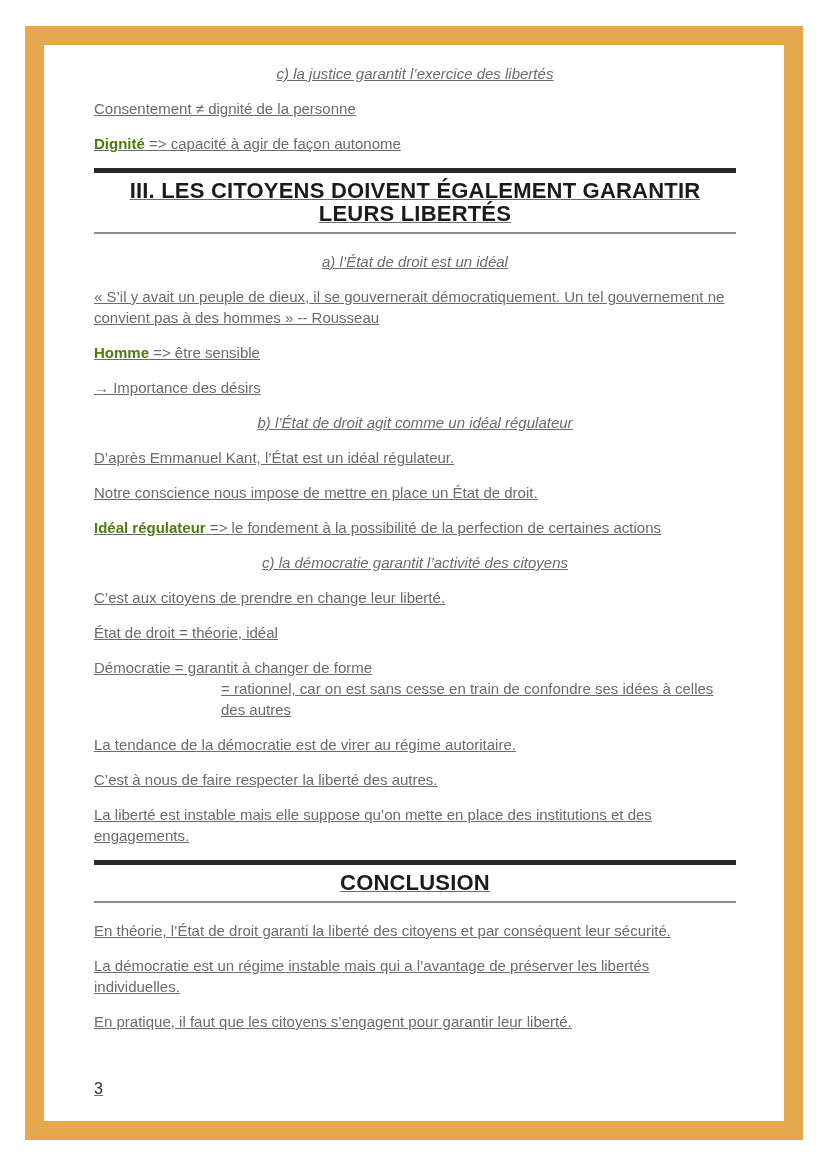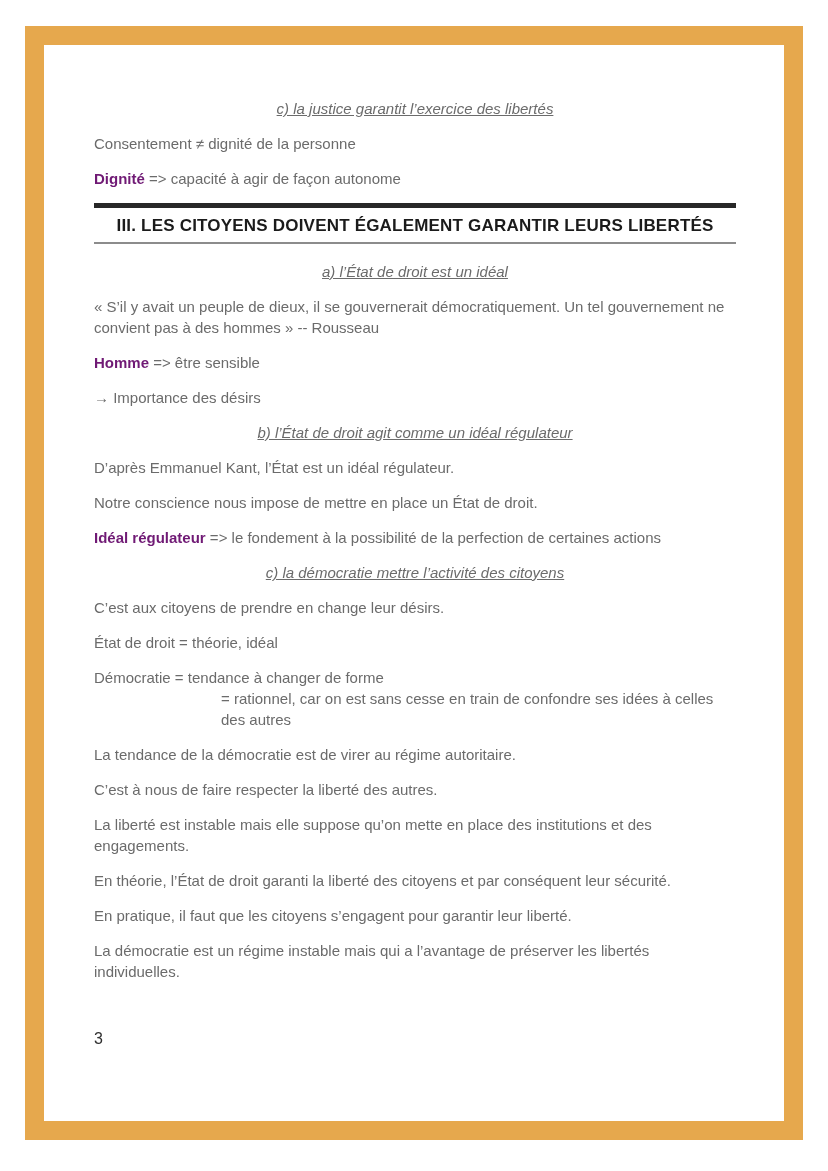--- a/index.html
+++ b/index.html
@@ -18,49 +18,50 @@
     left: 25px;
     top: 26px;
     width: 778px;
     height: 1114px;
     box-sizing: border-box;
     border: 19px solid #E6A84D;
     background: #ffffff;
   }
   .content {
     box-sizing: border-box;
-    padding: 53px 48px 0 50px;
+    padding: 18px 48px 0 50px;
     color: #6b6b6b;
     font-size: 15px;
     line-height: 21px;
+    text-decoration: underline;
   }
   .para {
     margin: 8px 0 14px 0;
   }
   .term {
     font-weight: bold;
-    color: #701a75;
+    color: #4d7c0f;
   }
   .subheading {
     text-align: center;
     font-style: italic;
     text-decoration: underline;
     color: #6b6b6b;
     margin: 0 0 14px 0;
   }
   .section-header {
     border-top: 5px solid #282828;
     border-bottom: 2px solid #8c8c8c;
     padding: 7px 0 6px 0;
     margin: 10px 0 17px 0;
     text-align: center;
   }
   .section-title {
     font-weight: bold;
-    font-size: 17px;
+    font-size: 22px;
     color: #1b1b1b;
     letter-spacing: 0.2px;
   }
   .indent-line {
     padding-left: 127px;
   }
   .page-number {
     margin-top: 46px;
     color: #2f2f2f;
     font-size: 16px;
@@ -93,40 +94,43 @@
     <p class="para">→ Importance des désirs</p>
 
     <div class="subheading">b) l’État de droit agit comme un idéal régulateur</div>
 
     <p class="para">D’après Emmanuel Kant, l’État est un idéal régulateur.</p>
 
     <p class="para">Notre conscience nous impose de mettre en place un État de droit.</p>
 
     <p class="para"><span class="term">Idéal régulateur</span><span> =&gt; le fondement à la possibilité de la perfection de certaines actions</span></p>
 
-    <div class="subheading">c) la démocratie mettre l’activité des citoyens</div>
+    <div class="subheading">c) la démocratie garantit l’activité des citoyens</div>
 
-    <p class="para">C’est aux citoyens de prendre en change leur désirs.</p>
+    <p class="para">C’est aux citoyens de prendre en change leur liberté.</p>
 
     <p class="para">État de droit = théorie, idéal</p>
 
     <div class="para">
-      <div>Démocratie = tendance à changer de forme</div>
+      <div>Démocratie = garantit à changer de forme</div>
       <div class="indent-line">= rationnel, car on est sans cesse en train de confondre ses idées à celles des autres</div>
     </div>
 
     <p class="para">La tendance de la démocratie est de virer au régime autoritaire.</p>
 
     <p class="para">C’est à nous de faire respecter la liberté des autres.</p>
 
     <p class="para">La liberté est instable mais elle suppose qu’on mette en place des institutions et des engagements.</p>
 
+    <div class="section-header">
+      <span class="section-title">CONCLUSION</span>
+    </div>
 
     <p class="para">En théorie, l’État de droit garanti la liberté des citoyens et par conséquent leur sécurité.</p>
 
+    <p class="para">La démocratie est un régime instable mais qui a l’avantage de préserver les libertés individuelles.</p>
+
     <p class="para">En pratique, il faut que les citoyens s’engagent pour garantir leur liberté.</p>
-
-    <p class="para">La démocratie est un régime instable mais qui a l’avantage de préserver les libertés individuelles.</p>
 
     <div class="page-number">3</div>
 
   </div>
 </div>
 
 </body></html>

